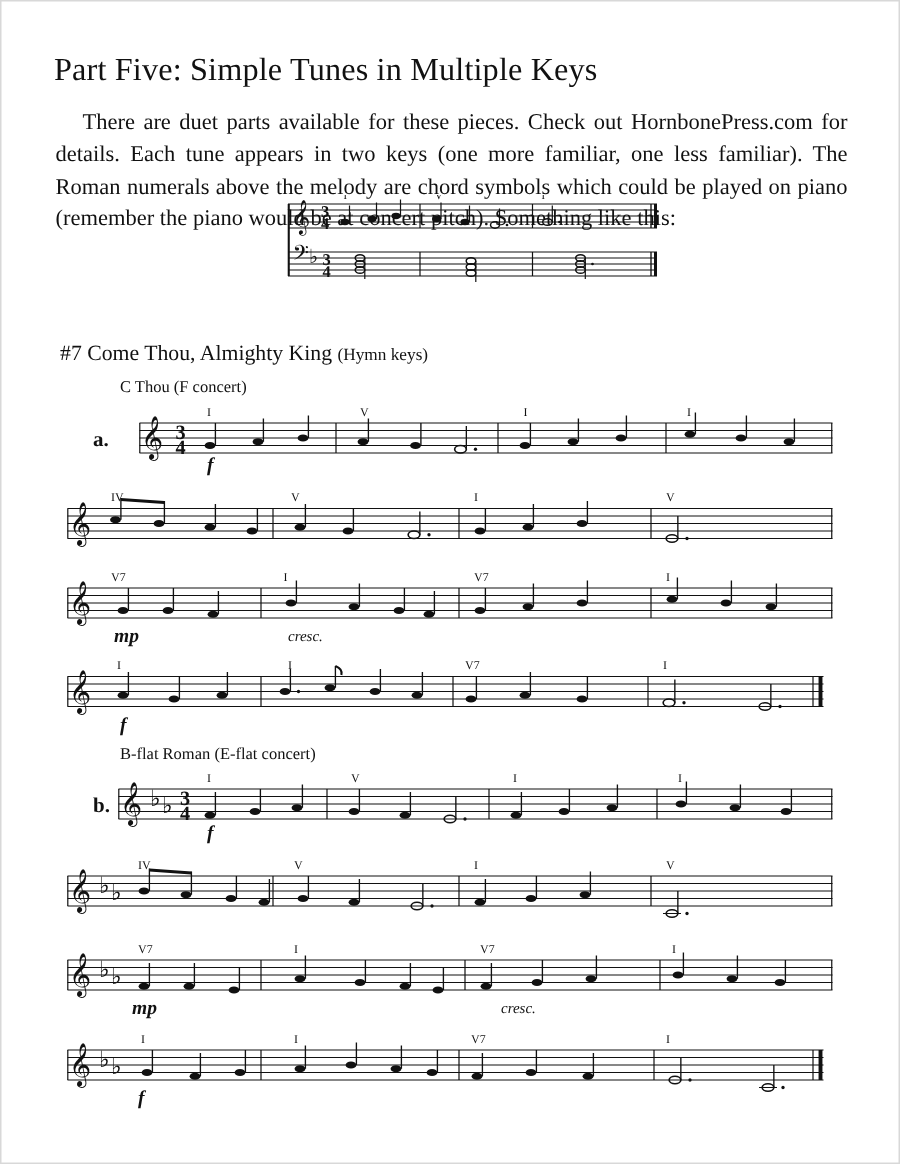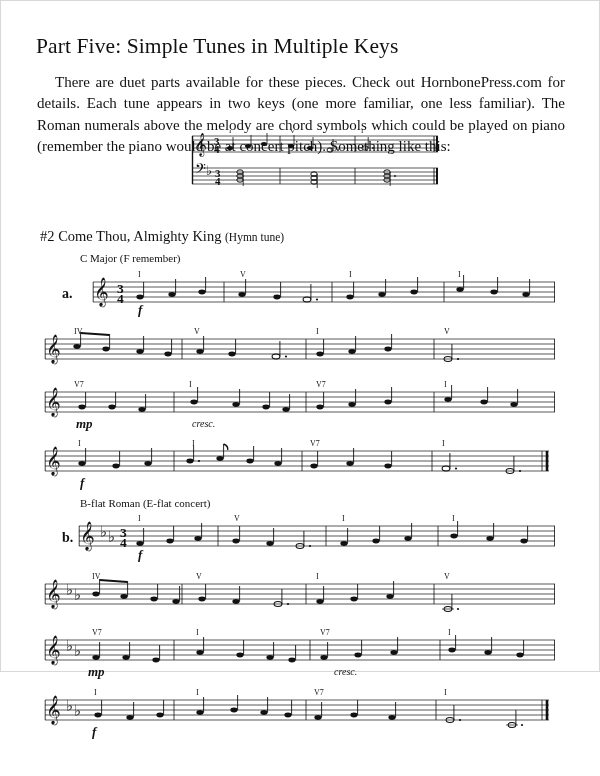--- a/index.html
+++ b/index.html
@@ -11,21 +11,21 @@
     width: 600px;
     height: 776px;
     font-family: "Liberation Serif", serif;
     color: #111;
     position: relative;
     overflow: hidden;
   }
   .page {
     position: relative;
     width: 600px;
-    height: 672px;
+    height: 776px;
     box-sizing: border-box;
     padding: 0;
   }
   .page-border {
     position: absolute;
     left: 0; top: 0; right: 0; bottom: 0;
     border: 1px solid #d8d8d8;
     pointer-events: none;
   }
 
@@ -209,25 +209,25 @@
           <ellipse cx="197" cy="46" rx="3.2" ry="2.2" fill="none" stroke="#111" stroke-width="1"></ellipse>
           <ellipse cx="197" cy="42" rx="3.2" ry="2.2" fill="none" stroke="#111" stroke-width="1"></ellipse>
           <line x1="200.2" y1="42" x2="200.2" y2="56" stroke="#111" stroke-width="0.8"></line>
           <circle cx="205" cy="46" r="0.9"></circle>
         </g>
       </g>
     </svg>
   </div>
 
   <div class="song-heading">
-    <span>#2 Come Thou, Almighty King</span>
-    <span class="sub">(Hymn tune)</span>
-  </div>
-
-  <div class="key-label a">C Major (F remember)</div>
+    <span>#7 Come Thou, Almighty King</span>
+    <span class="sub">(Hymn keys)</span>
+  </div>
+
+  <div class="key-label a">C Thou (F concert)</div>
   <div class="variant-label a">a.</div>
 
   <div class="system" style="left:92px; top:268px;">
     <svg class="staff-svg" width="464" height="52" viewBox="0 0 464 52" xmlns="http://www.w3.org/2000/svg">
       <g stroke="#111" stroke-width="0.7">
         <line x1="1" y1="14" x2="463" y2="14"></line>
         <line x1="1" y1="19" x2="463" y2="19"></line>
         <line x1="1" y1="24" x2="463" y2="24"></line>
         <line x1="1" y1="29" x2="463" y2="29"></line>
         <line x1="1" y1="34" x2="463" y2="34"></line>

